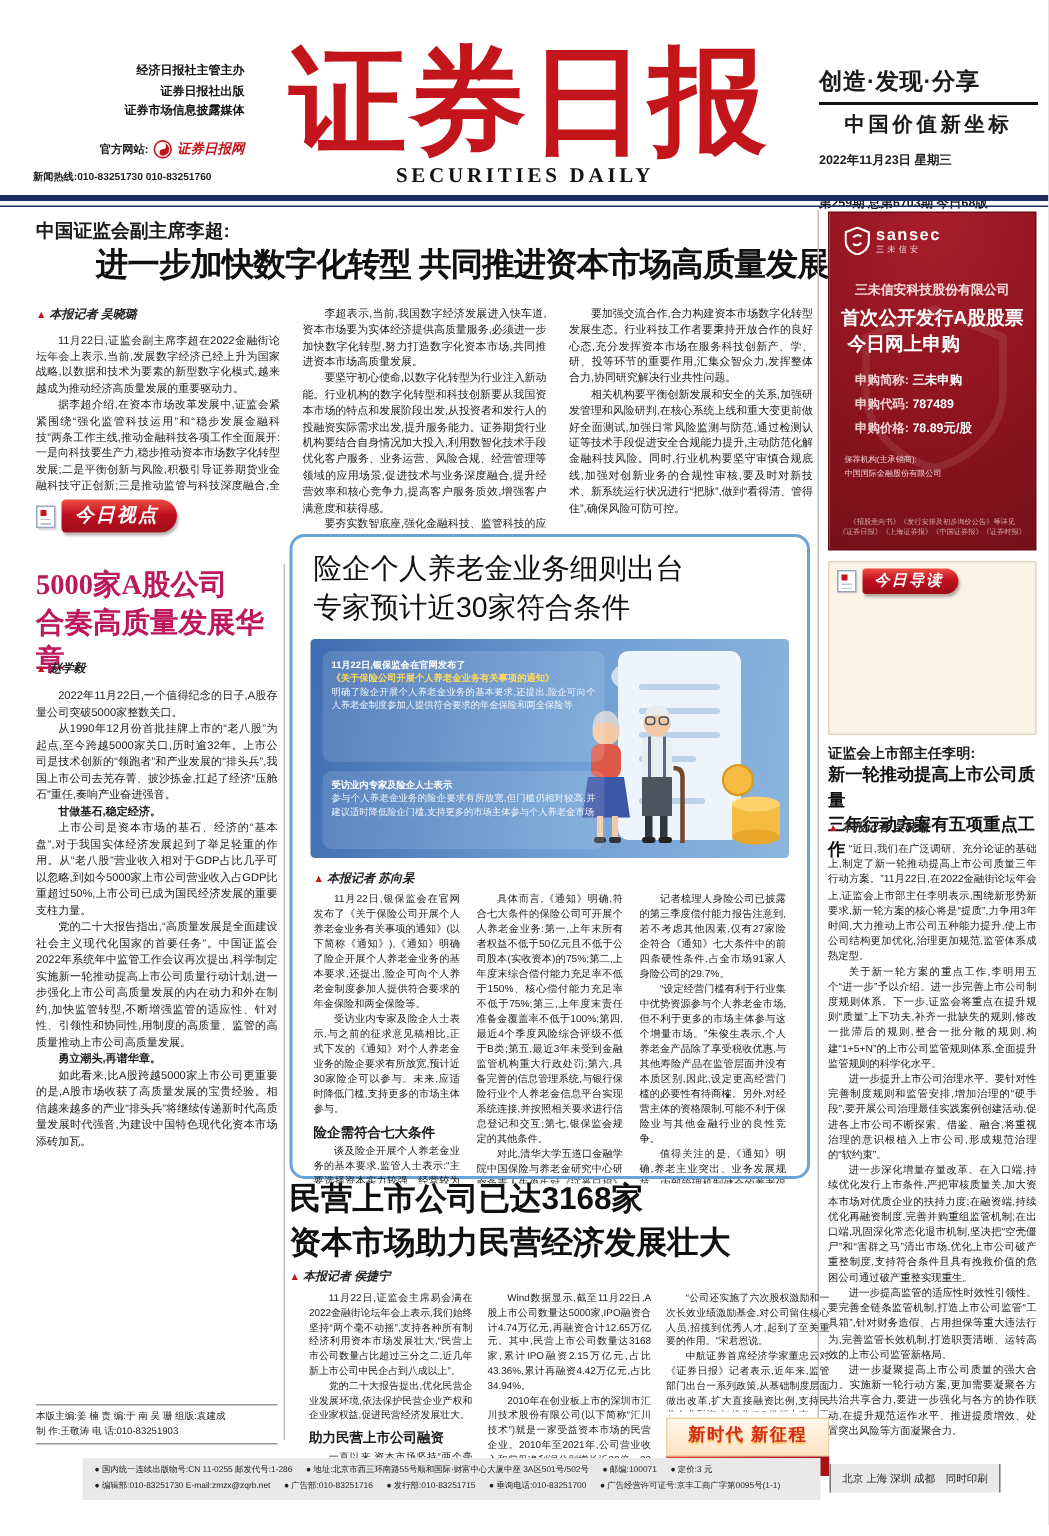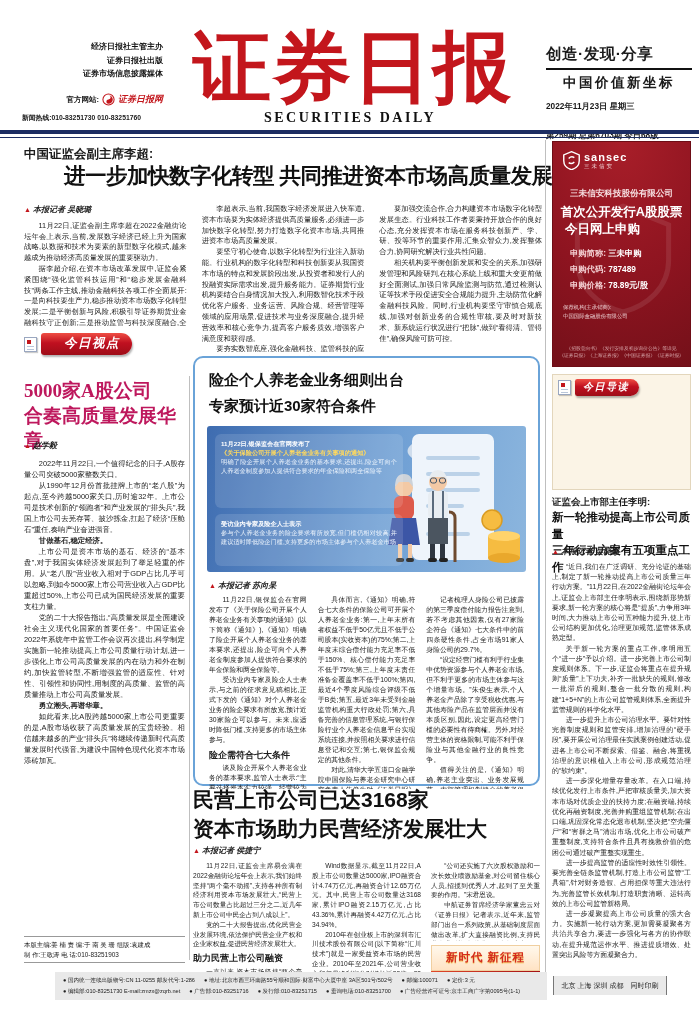--- a/index.html
+++ b/index.html
@@ -46,21 +46,21 @@
   .lead-byline{margin:1px 0 5px;}
 
   
   .ribbon{display:inline-flex;align-items:center;gap:4px;}
   .news-icon{width:13px;height:15px;background:#fff;border:1px solid #9aa7c0;position:relative;
              box-sizing:border-box;box-shadow:1px 1px 1px rgba(0,0,0,.2);}
   .news-icon::before{content:"";position:absolute;left:2px;top:2px;width:4px;height:4px;background:#c3161c;}
   .news-icon::after{content:"";position:absolute;left:2px;right:2px;top:8px;height:5px;
         background:repeating-linear-gradient(#b9c6da 0 1px,#fff 1px 3px);}
   .ribbon-flag{background:linear-gradient(180deg,#ef4e44,#c01020 45%,#9e0d18);color:#fff;
-               font-weight:900;font-style:italic;padding:2px 12px 3px 23px;letter-spacing:1.5px;
+               font-weight:900;font-style:italic;padding:2px 12px 3px 9px;letter-spacing:1.5px;
                border-radius:3px 11px 11px 3px;box-shadow:1px 2px 2px rgba(0,0,0,.3);}
   .viewpoint-badge{position:absolute;left:24px;top:333px;}
   .viewpoint-badge .ribbon-flag{font-size:12.5px;}
 
   
   .vp-headline{position:absolute;left:24px;top:378px;width:162px;
                font-family:"Liberation Serif","DejaVu Serif",serif;
                font-size:19px;font-weight:900;line-height:25px;color:#be185d;}
   .vp-byline{position:absolute;left:24px;top:440px;}
   .vp-body{position:absolute;left:24px;top:458px;width:161px;height:472px;overflow:hidden;
@@ -68,41 +68,41 @@
   .staff-box{position:absolute;left:24px;top:936px;width:161px;border-top:1px solid #999;
              border-bottom:1px solid #999;padding:3px 0;font-size:6.4px;line-height:9.5px;}
 
   .vline{position:absolute;width:1px;background:#bfbfbf;}
   .vline1{left:189px;top:376px;height:584px;}
   .vline2{left:545px;top:140px;height:846px;}
 
   
   .ins-box{position:absolute;left:193px;top:356px;width:347px;height:430px;background:#fff;
            border:2px solid #6aa3d8;border-radius:10px;box-sizing:border-box;}
-  .ins-headline{padding:9px 14px 0;font-size:15px;font-weight:700;line-height:26px;color:#101010;}
+  .ins-headline{padding:9px 14px 0;font-size:19px;font-weight:400;line-height:26px;color:#101010;}
   .ins-graphic{position:relative;margin:7px 12px 5px;height:146px;border-radius:3px;overflow:hidden;
                background:linear-gradient(100deg,#3e6cb0,#6f9fd4 55%,#8cb6de);}
   .ig-panel{position:absolute;left:8px;width:188px;background:rgba(255,255,255,.13);
             border-radius:6px;padding:5px 6px;box-sizing:border-box;
             font-size:6.2px;line-height:9px;color:#eef5fd;text-align:justify;}
   .ig-panel p{margin:0;}
   .ig-panel p.strong{font-weight:bold;color:#ffffff;}
   .ig-panel p.hl{font-weight:bold;color:#ffd95e;}
   .ig-p1{top:8px;height:74px;overflow:hidden;}
   .ig-p2{top:88px;height:52px;overflow:hidden;}
   .ig-art{position:absolute;right:0;bottom:0;width:150px;height:142px;}
   .ins-byline{padding:3px 14px 4px;}
   .ins-cols{display:flex;gap:11px;padding:0 14px;}
   .ins-col{width:100px;height:194px;overflow:hidden;font-size:6.8px;line-height:10px;text-align:justify;}
 
   
   .my-headline{position:absolute;left:193px;top:786px;width:348px;font-size:21px;
                font-weight:900;line-height:28.5px;color:#101010;}
   .my-byline{position:absolute;left:193px;top:845px;}
-  .my-cols{position:absolute;left:193px;top:861px;width:347px;display:flex;gap:10px;}
+  .my-cols{position:absolute;left:206px;top:861px;width:347px;display:flex;gap:10px;}
   .my-col{width:109px;overflow:hidden;font-size:6.6px;line-height:9.8px;text-align:justify;}
   .my-col.t{height:134px;}
   .my-col3-text{height:80px;overflow:hidden;}
   .banner{margin-top:4px;width:109px;}
   .banner-main{height:26px;border:1px solid #f0cfa0;box-sizing:border-box;
                background:linear-gradient(180deg,#fff8ec,#ffe3c4);display:flex;align-items:center;
                justify-content:center;font-size:11.5px;font-weight:900;color:#d42b1e;
                text-shadow:0 1px 1px #f3c14e;letter-spacing:1px;}
   .banner-sub{height:13px;background:linear-gradient(90deg,#e04a2a,#a31114);color:#ffe3a1;
               font-size:5.2px;display:flex;align-items:center;justify-content:center;}

